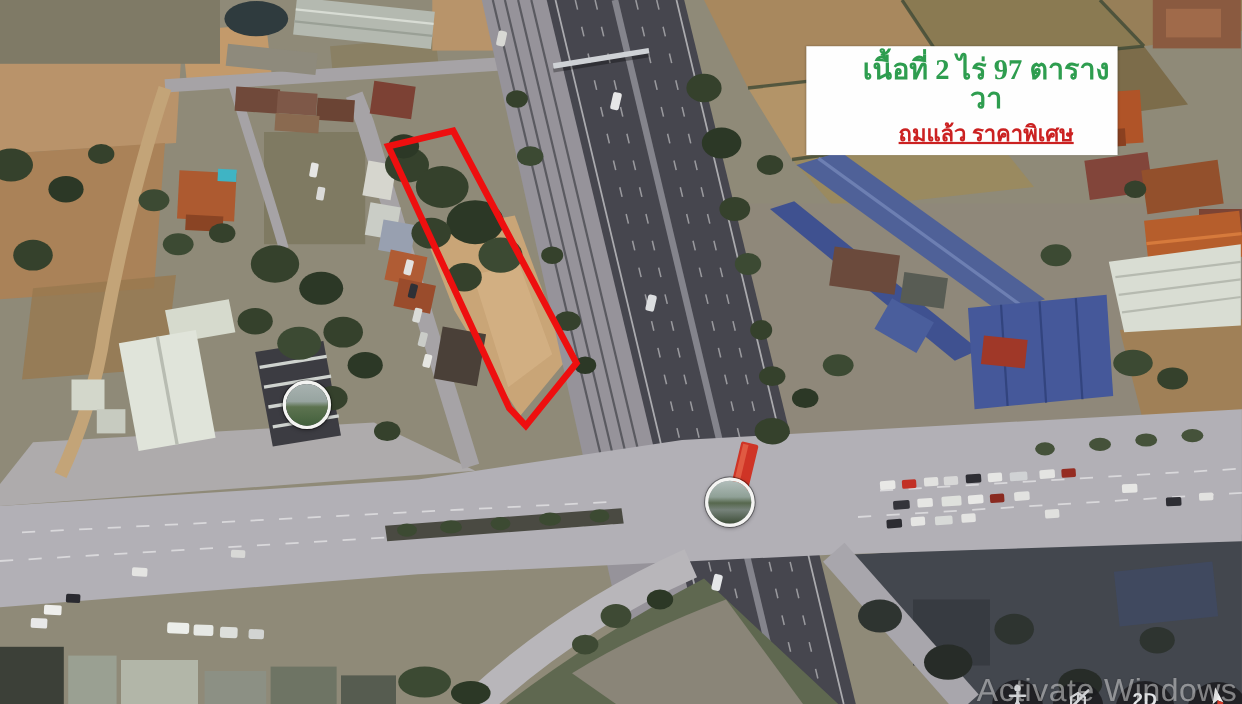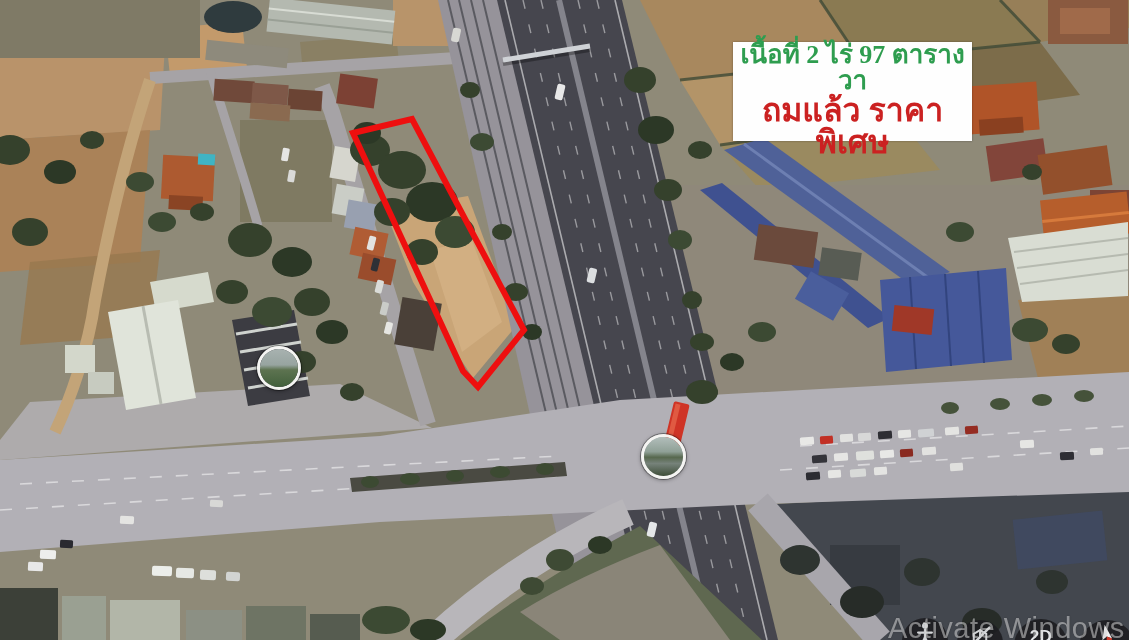--- a/index.html
+++ b/index.html
@@ -20,24 +20,24 @@
     background:linear-gradient(180deg,#a8b2b0 0%,#97a4a0 42%,#5d7350 55%,#42603c 100%);
   }
   #marker-road .thumb{
     background:linear-gradient(180deg,#b2bebb 0%,#8fa096 38%,#57684e 52%,#76827a 68%,#3e4e38 100%);
   }
   
   .info-box{
     position:absolute;left:733px;top:42px;width:239px;height:99px;
     background:#fefefe;box-shadow:0 0 2px rgba(0,0,0,.35);
     display:flex;flex-direction:column;justify-content:space-evenly;align-items:center;
-    text-align:center;font-family:"Liberation Serif","DejaVu Serif",serif;font-weight:bold;
+    text-align:center;font-family:"Liberation Serif","DejaVu Serif",serif;font-weight:bold;padding-left:44px;
   }
   .info-line1{font-size:26px;line-height:1;}
-  .info-line2{font-size:32px;line-height:1;}
+  .info-line2{font-size:20px;line-height:1;text-decoration:underline;}
   
   .watermark{
     position:absolute;left:888px;top:612px;z-index:30;
     font-size:29px;color:rgba(242,242,242,.48);
     letter-spacing:.5px;pointer-events:none;white-space:nowrap;
     text-shadow:0 0 2px rgba(0,0,0,.2);
   }
   
   .ctrl{
     position:absolute;border:none;border-radius:50%;

